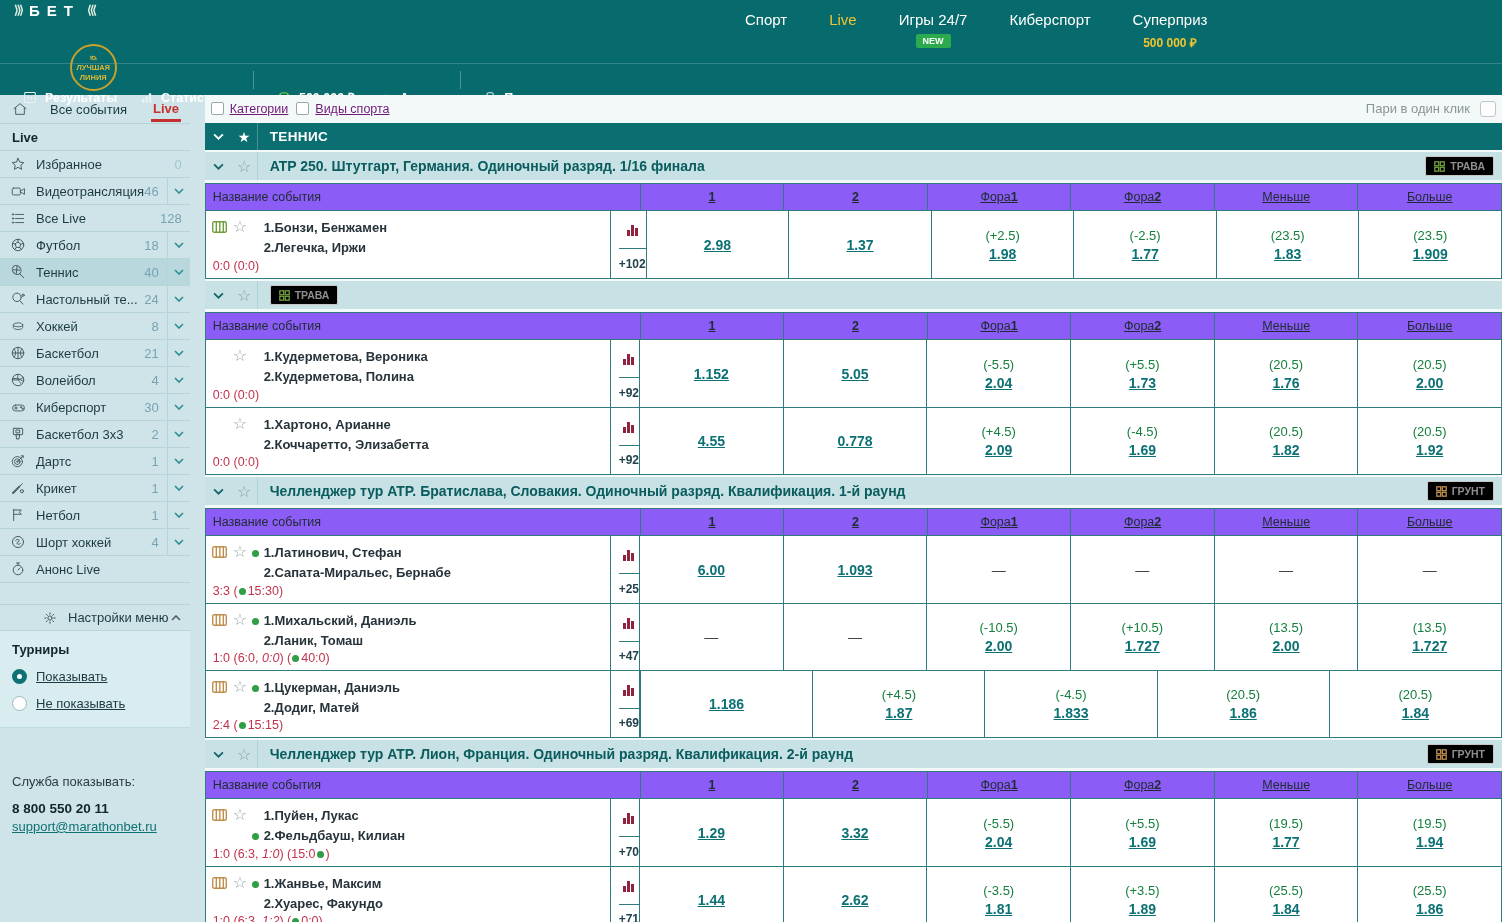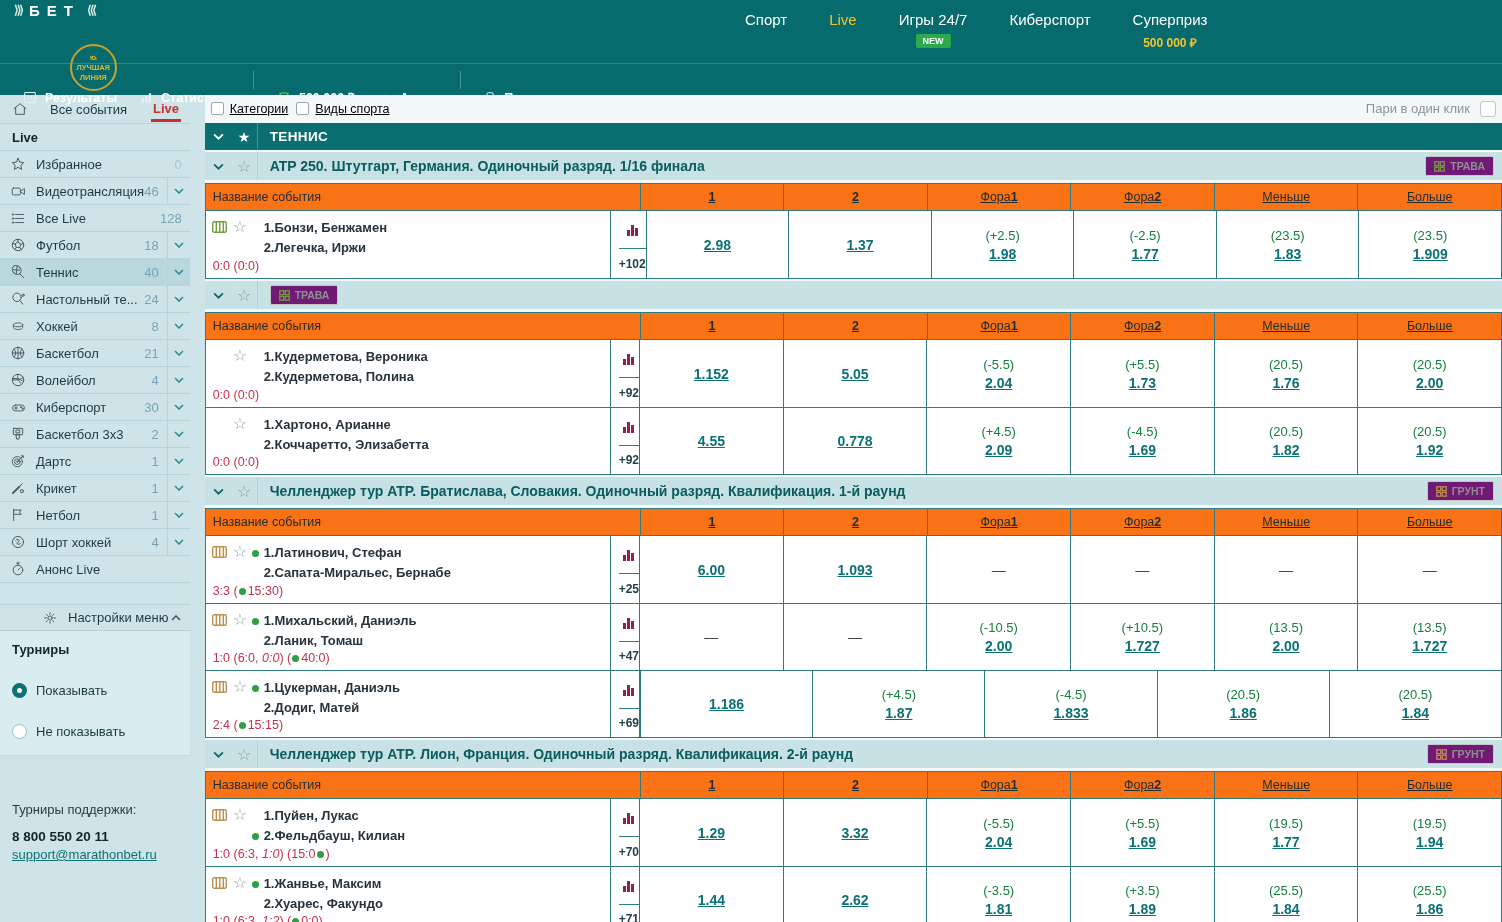--- a/index.html
+++ b/index.html
@@ -50,50 +50,50 @@
   .side-item .ct { color:#78a3b4; margin-right:8px; font-size:13px; }
   .side-item .ct.muted { color:#a5c5cf; }
   .side-item .chev { width:23px; align-self:stretch; display:flex; align-items:center; justify-content:center; border-left:1px solid #b7d4d9; }
   .settings-row { margin-top:21px; height:27px; border-top:1px solid #b7d4d9; border-bottom:1px solid #b7d4d9;
     display:flex; align-items:center; cursor:pointer;padding-left:32px; }
   .settings-row .sic { width:22px; margin-left:7px; display:flex; justify-content:center; }
   .settings-row .lb { margin-left:7px; flex:1; }
   .settings-row .up { margin-right:9px; }
   .tourn-block { background:#d9ecef; padding:11px 12px 16px; border-bottom:1px solid #c2dde1; }
   .tourn-title { font-weight:bold; color:#13272c; }
-  .radio-row { display:flex; align-items:flex-start; gap:9px; margin-top:26px; cursor:pointer; }
+  .radio-row { display:flex; align-items:flex-start; gap:9px; margin-top:12px; cursor:pointer;text-decoration:underline; }
   .radio { width:15px; height:15px; border-radius:50%; background:#fff; border:1px solid #9fb9bf; }
   .radio.sel { border:5px solid #0e7173; }
   .support { padding:16px 12px; margin-top:30px; }
   .support-title { color:#2e3c40; margin-bottom:12px; }
   .support-phone { font-weight:bold; color:#10262b; font-size:13.5px; margin-bottom:3px; }
   .support-email { color:#0e7173; text-decoration:underline; cursor:pointer; }
   
   .filterbar { height:27px; display:flex; align-items:center; }
   .chk { width:13px; height:13px; background:#fff; border:1px solid #9aa7ab; border-radius:2px; margin-left:8px; cursor:pointer; }
   .chk.first { margin-left:6px; }
-  .filter-link { margin-left:6px; color:#000000; text-decoration:underline; font-size:12.5px; cursor:pointer; }
+  .filter-link { margin-left:6px; color:#701a75; text-decoration:underline; font-size:12.5px; cursor:pointer; }
   .oneclick { margin-left:auto; display:flex; align-items:center; color:#8b9498; font-size:13px; }
   .chk2 { width:16px; height:16px; background:#fdfdfd; border:1px solid #c2c6c8; border-radius:3px; margin:0 6px 0 10px; cursor:pointer; }
   
   .sport-band { height:27px; background:#0b6e70; display:flex; align-items:center; color:#fff; margin-top:1px; }
   .band-chev { width:27px; display:flex; justify-content:center; cursor:pointer; }
   .band-star { width:25px; display:flex; justify-content:center; font-size:14px; cursor:pointer; }
   .sport-band .band-star { color:#fff; }
   .band-sep { width:1px; align-self:stretch; background:rgba(255,255,255,.25); margin-right:12px; }
   .sport-title { font-weight:bold; font-size:13.5px; letter-spacing:.4px; }
   
   .tband { height:28px; background:#c7e1e4; display:flex; align-items:center; margin-top:2px; }
   .tband .band-star { color:#8fa0a2; }
   .tband .band-sep { background:#aed2d5; }
   .tband-title { font-weight:bold; font-size:14px; color:#0a5c5e; flex:1; }
-  .badge { display:flex; align-items:center; gap:5px; background:#701a75; border:1px solid #c6c6c6; border-radius:2px;
+  .badge { display:flex; align-items:center; gap:5px; background:#000000; border:1px solid #c6c6c6; border-radius:2px;
     padding:3px 8px; margin-right:8px; color:#8f8f8f; font-size:10.5px; font-weight:bold; cursor:default; }
   .ttable { background:#fff; border:1px solid #2f7b7d; margin-top:3px; }
-  .thead { display:flex; height:27px; background:#f97316; border-bottom:1px solid #2f7b7d; }
+  .thead { display:flex; height:27px; background:#8b5cf6; border-bottom:1px solid #2f7b7d; }
   .thead .c0 { flex:0 0 434px; display:flex; align-items:center; padding-left:7px; font-size:12.5px; color:#1e2b30; }
   .thead .c { flex:1 1 0; display:flex; align-items:center; justify-content:center; font-size:12.5px; color:#1e2b30; border-left:1px solid #2f7b7d; cursor:pointer; }
   .thead .c span { text-decoration:underline; }
   .erow { display:flex; height:67px; border-top:1px solid #2f7b7d; }
   .erow:first-of-type { border-top:none; }
   .thead + .erow { border-top:none; }
   .name-cell { flex:0 0 404px; position:relative; }
   .row-icons { position:absolute; left:6px; top:9px; display:flex; align-items:center; gap:6px; }
   .star-o { color:#98a5a7; font-size:16px; line-height:13px; cursor:pointer; }
   .players { position:absolute; left:58px; top:7px; }
@@ -505,21 +505,21 @@
             <span class="radio sel"></span>
             <span>Показывать</span>
           </div>
           <div class="radio-row">
             <span class="radio"></span>
             <span>Не показывать</span>
           </div>
         </div>
     </div>
     <div class="support">
-      <div class="support-title">Турниры поддержки:</div>
+      <div class="support-title">Служба показывать:</div>
       <div class="support-phone">8 800 550 20 11</div>
       <div class="support-email">support@marathonbet.ru</div>
     </div>
   </div>
 
   <div class="main">
     <div class="filterbar">
       <span class="chk first"></span>
       <span class="filter-link">Категории</span>
       <span class="chk"></span>

